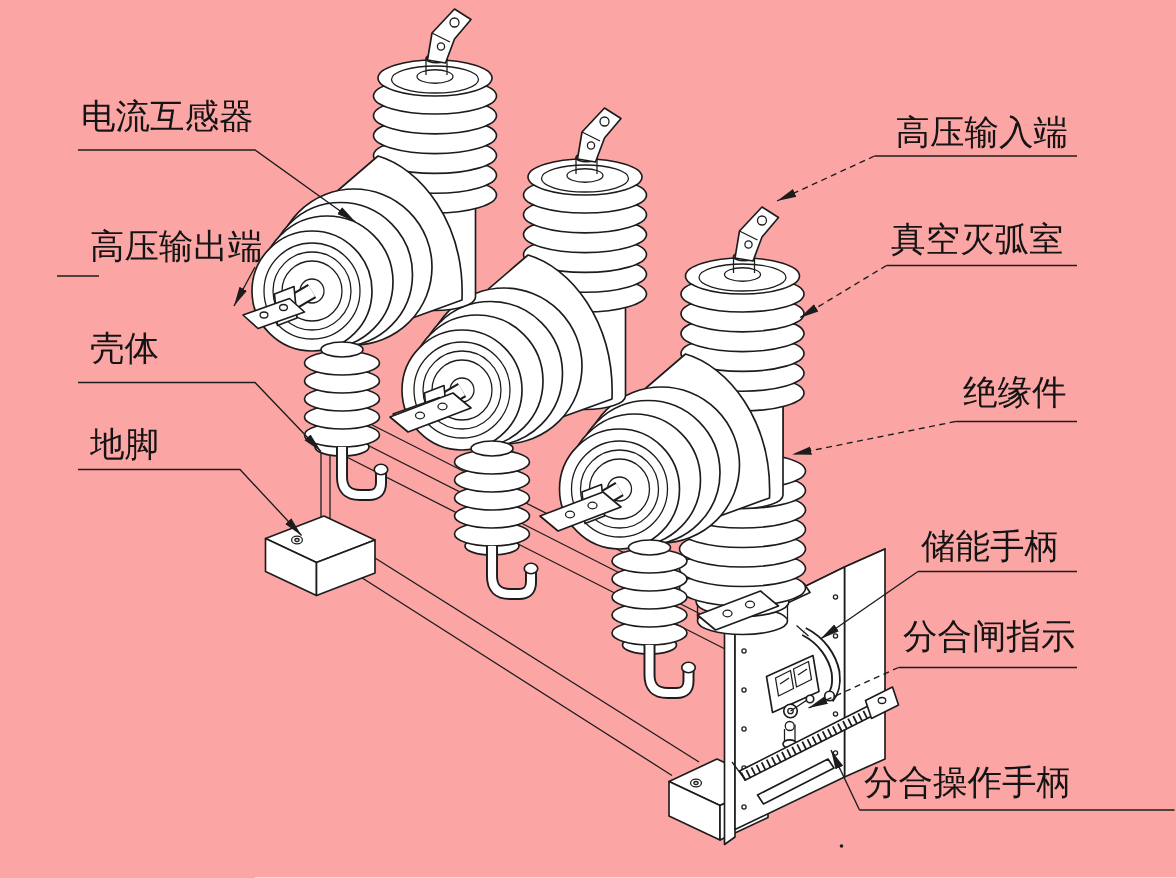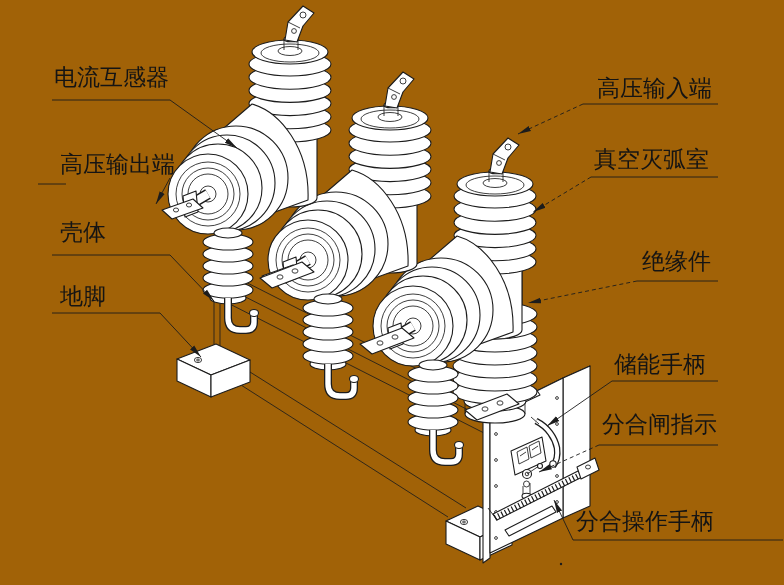--- a/index.html
+++ b/index.html
@@ -1,16 +1,16 @@
 <!DOCTYPE html>
 <html><head>
 <meta charset="utf-8">
 <style>
   html,body{margin:0;padding:0;background:#ffffff;}
-  .stage{position:relative;width:784px;height:585px;background:#a16207;overflow:hidden;
+  .stage{position:relative;width:784px;height:585px;background:#fca5a5;overflow:hidden;
          font-family:"Liberation Sans","DejaVu Sans",sans-serif;}
   svg{position:absolute;left:0;top:0;display:block;}
   .ln  {fill:#ffffff;stroke:#1c1c1c;stroke-width:1.1;stroke-linejoin:round;}
   .ln2 {fill:none;stroke:#1c1c1c;stroke-width:0.85;stroke-linejoin:round;}
   .lead{fill:none;stroke:#1c1c1c;stroke-width:0.9;}
   .lead-d{fill:none;stroke:#1c1c1c;stroke-width:0.9;stroke-dasharray:4 3;}
   .hatch{fill:none;stroke:#1c1c1c;stroke-width:6;stroke-dasharray:1.2 2.6;}
   text.lbl{font-size:23px;fill:#141414;letter-spacing:0px;}
 </style>
 </head>

